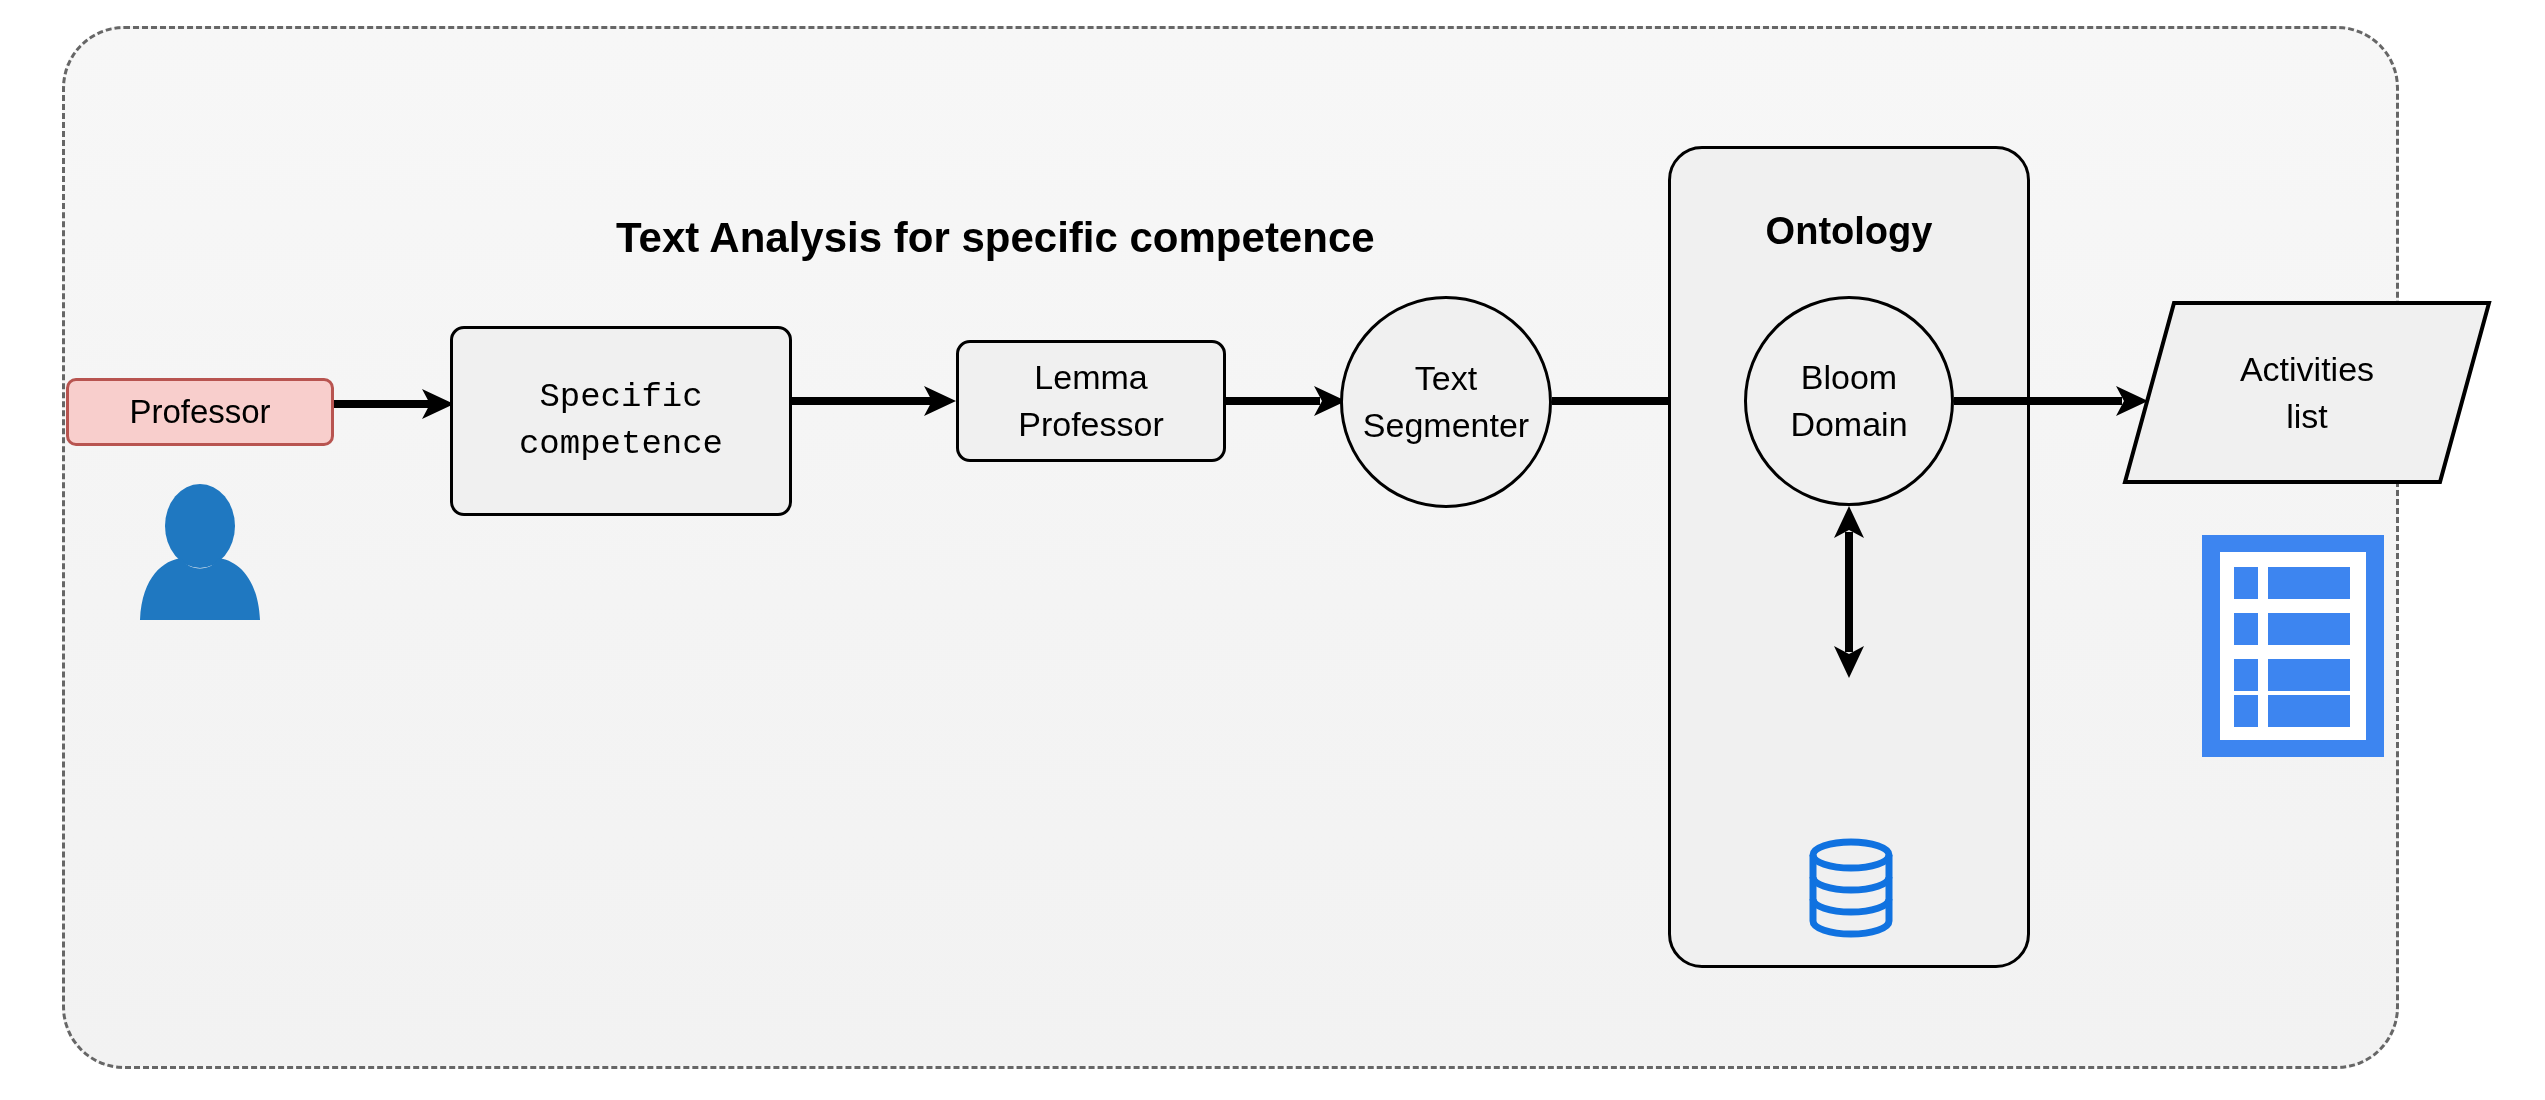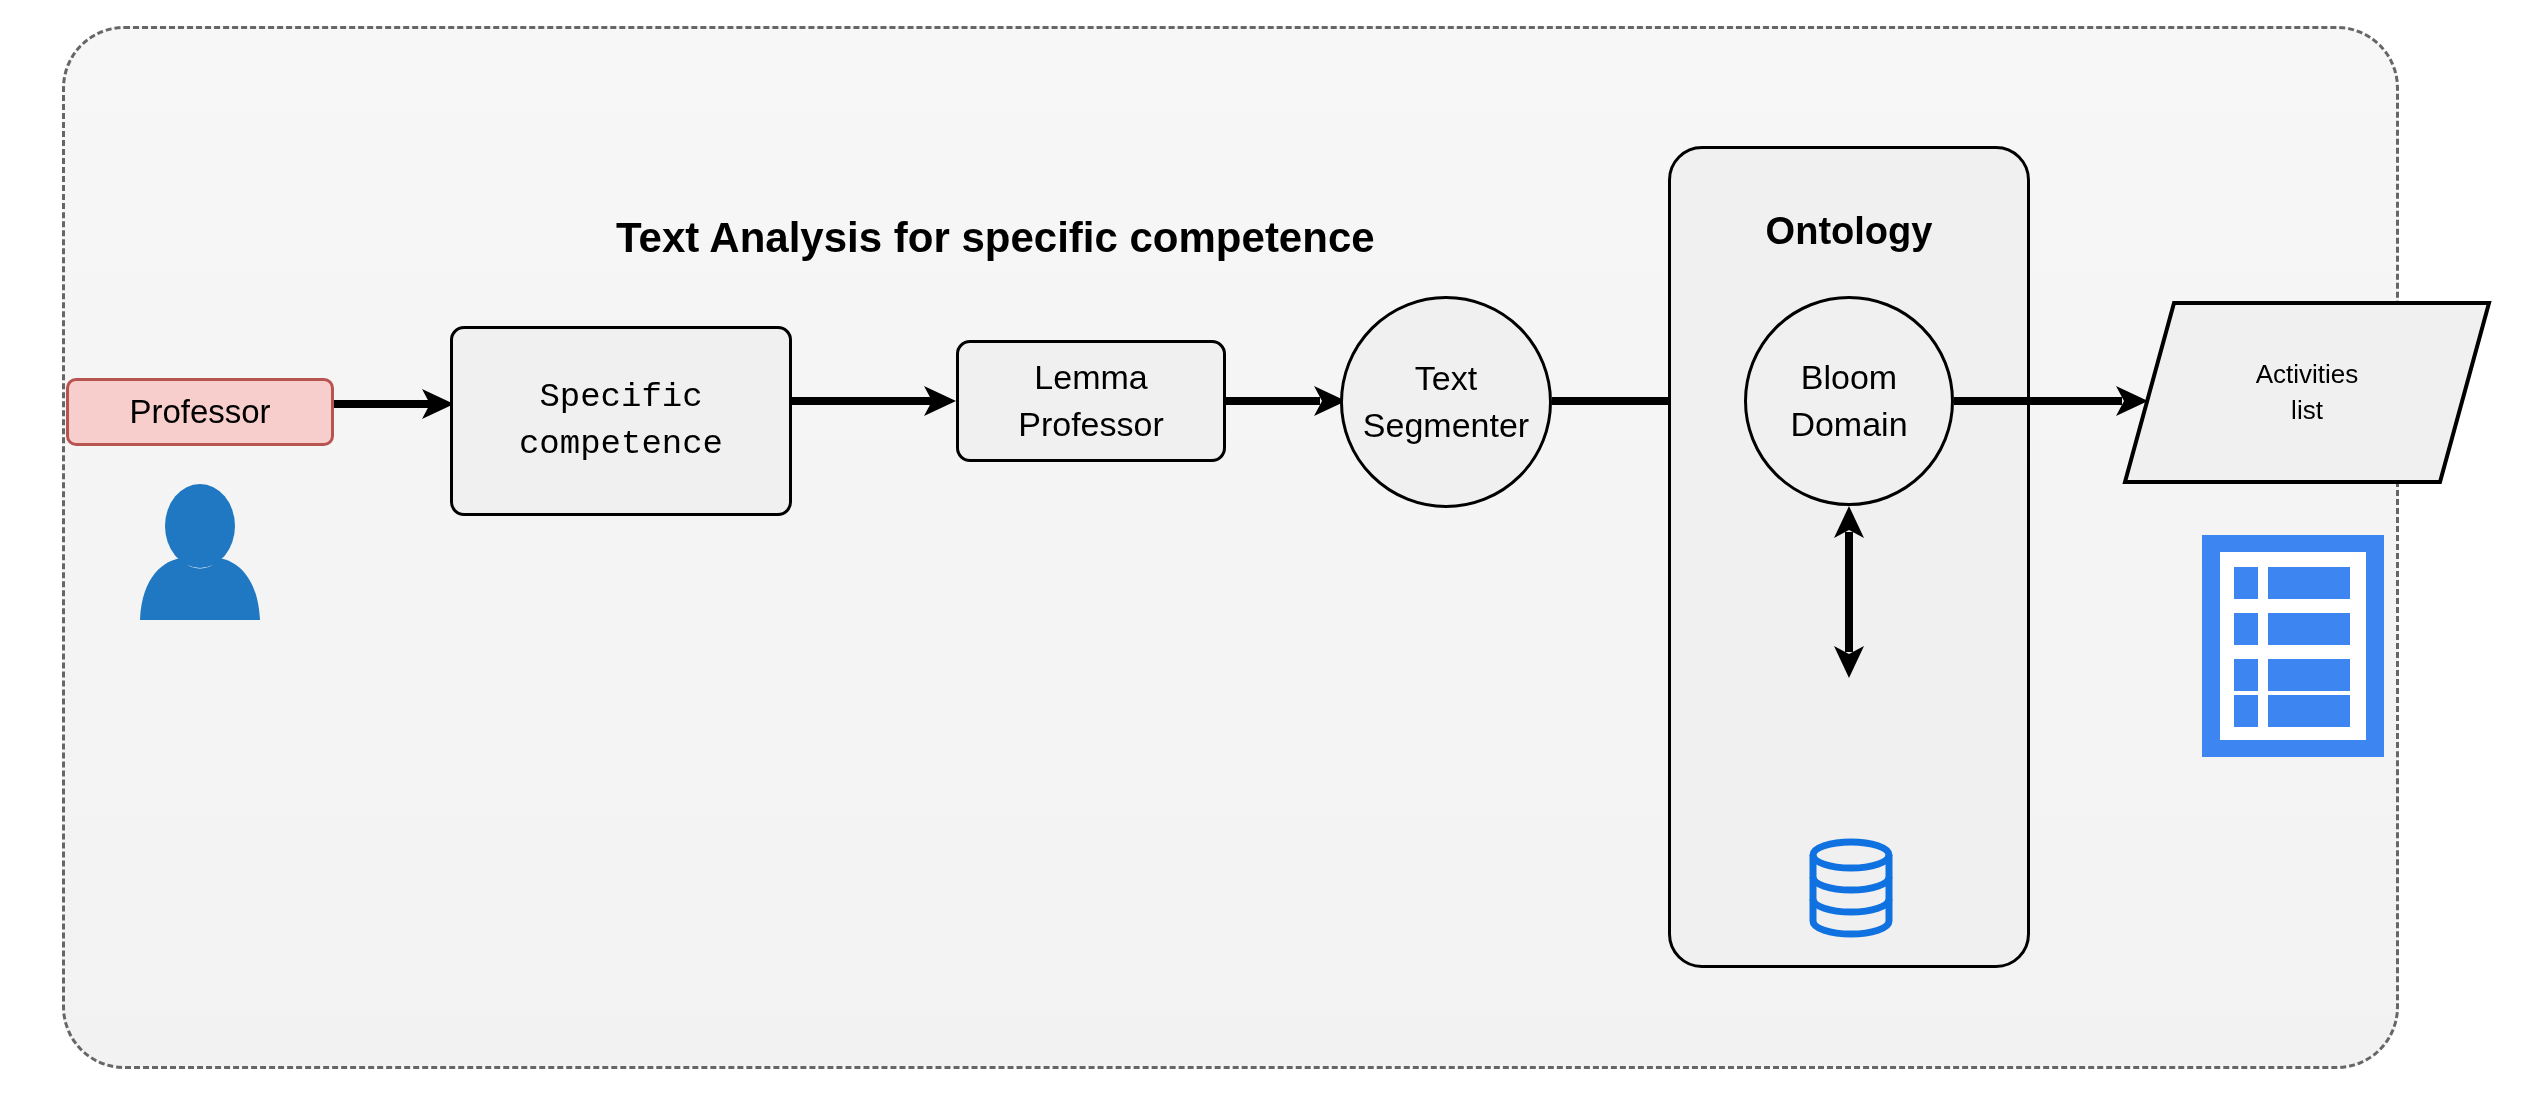--- a/index.html
+++ b/index.html
@@ -90,21 +90,21 @@
     position: absolute;
   }
   .parallelogram-wrap svg { display: block; }
   .parallelogram-label {
     position: absolute;
     inset: 0;
     display: flex;
     flex-direction: column;
     align-items: center;
     justify-content: center;
-    font-size: 26px;
+    font-size: 34px;
     line-height: 1.38;
     color: #000;
     text-align: center;
     font-family: "Liberation Sans", sans-serif;
   }
 
   
   .conn { position: absolute; }
   .conn svg { display: block; overflow: visible; }
 

